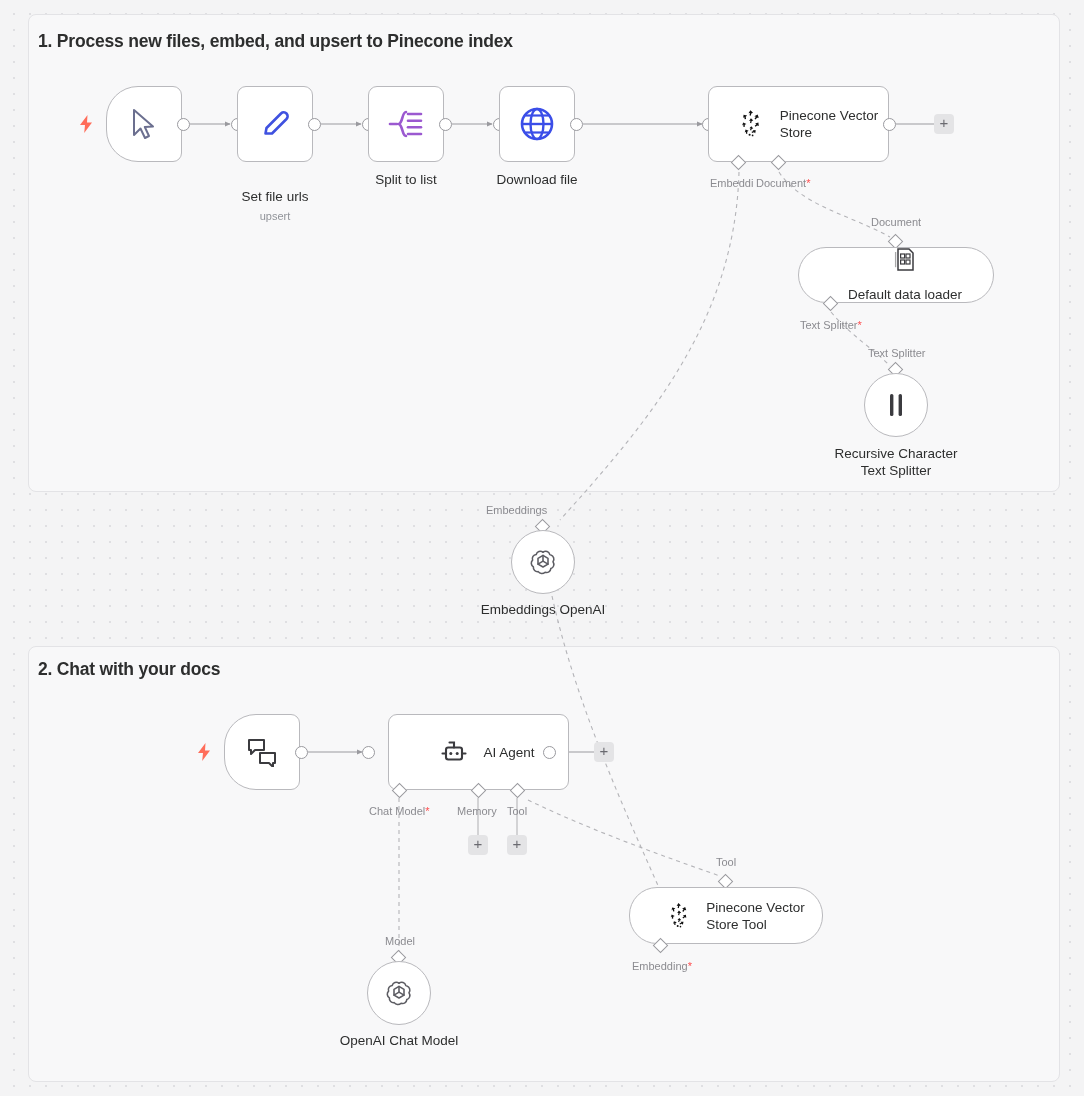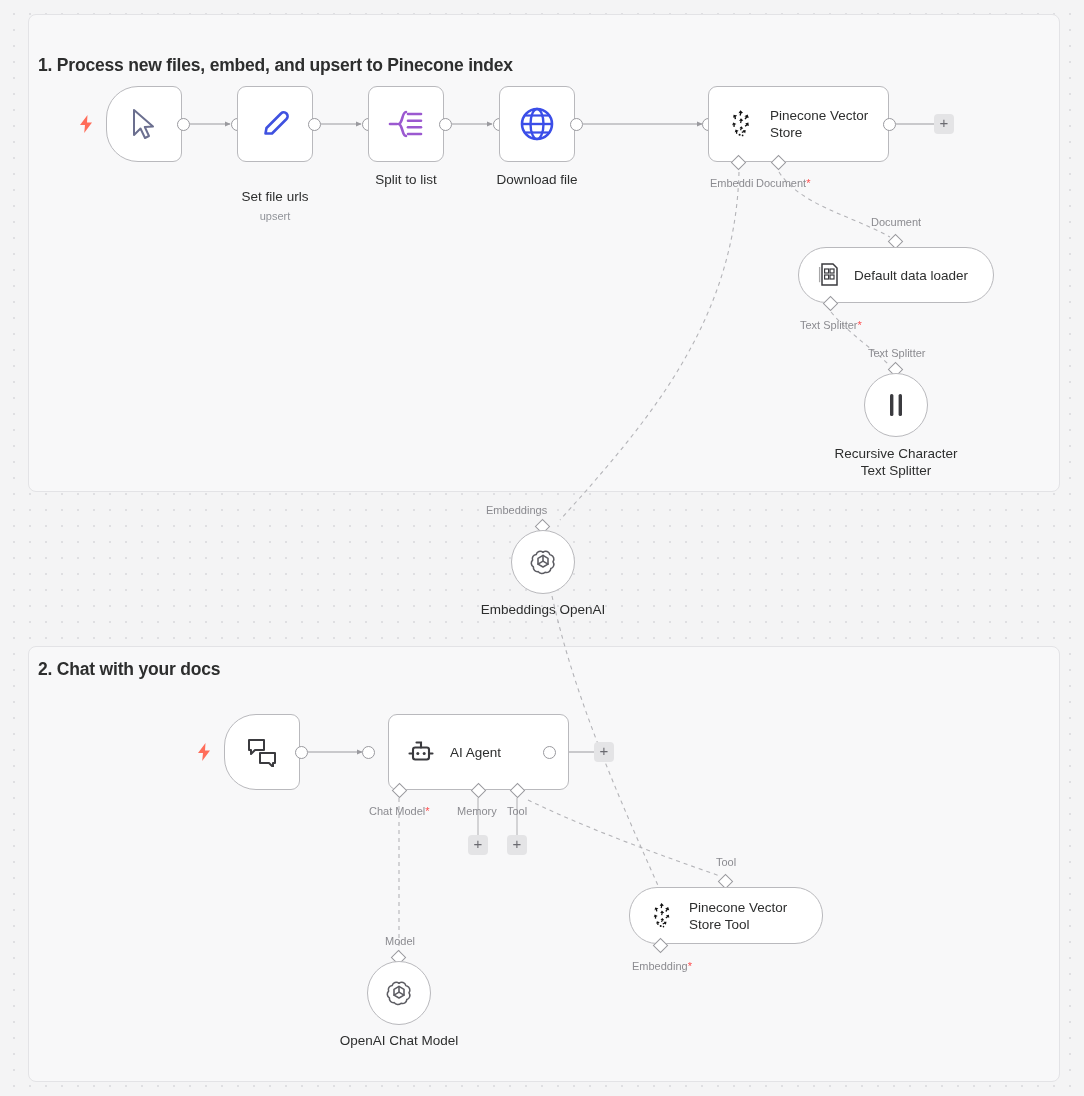--- a/index.html
+++ b/index.html
@@ -46,20 +46,21 @@
   }
 
   
   .node {
     position: absolute;
     box-sizing: border-box;
     background: #ffffff;
     border: 1px solid #b9b9bd;
     display: flex;
     align-items: center;
+    justify-content: center;
   }
   .node.square {
     width: 76px;
     height: 76px;
     border-radius: 9px;
     justify-content: center;
   }
   .node.trigger {
     width: 76px;
     height: 76px;
@@ -162,21 +163,21 @@
   .icon-svg { display: block; }
 </style>
 </head>
 <body>
 
 <div id="canvas">
 
   <div class="group-panel" style="left:28px; top:14px; width:1032px; height:478px;"></div>
   <div class="group-panel" style="left:28px; top:646px; width:1032px; height:436px;"></div>
 
-  <div class="group-title" style="left:38px; top:31px;margin-top:24px;">1. Process new files, embed, and upsert to Pinecone index</div>
+  <div class="group-title" style="left:38px; top:31px;">1. Process new files, embed, and upsert to Pinecone index</div>
   <div class="group-title" style="left:38px; top:659px;">2. Chat with your docs</div>
 
   <svg id="wires" viewBox="0 0 1084 1096" xmlns="http://www.w3.org/2000/svg">
     <defs>
       <marker id="arrow" viewBox="0 0 10 10" refX="8" refY="5" markerWidth="6" markerHeight="6" orient="auto-start-reverse">
         <path d="M 0 1 L 9 5 L 0 9 z" fill="#9a9a9f"></path>
       </marker>
     </defs>
 
     <line x1="190" y1="124" x2="230" y2="124" stroke="#9a9a9f" stroke-width="1.1" marker-end="url(#arrow)"></line>
@@ -296,21 +297,21 @@
     <span>Embeddi</span>
   </div>
   <div class="wire-label" style="left:756px; top:177px;">
     <span>Document</span><span class="req">*</span>
   </div>
 
   <div class="wire-label" style="left:871px; top:216px;">
     <span>Document</span>
   </div>
   <div class="diamond" style="left:890px; top:236px;"></div>
-  <div class="node pill" style="left:798px; top:247px; width:196px;">
+  <div class="node pill" style="left:798px; top:247px; width:196px;flex-direction:column;">
     <span>
       <svg class="icon-svg" width="24" height="26" viewBox="0 0 24 26">
         <path d="M5 2 L16 2 L20 6 L20 23 L5 23 Z" fill="none" stroke="#3b3b3f" stroke-width="1.5"></path>
         <path d="M2.6 5 L2.6 20.2" fill="none" stroke="#3b3b3f" stroke-width="1.3" opacity="0.45"></path>
         <rect x="7.6" y="7" width="4" height="4" fill="none" stroke="#3b3b3f" stroke-width="1.2"></rect>
         <rect x="13" y="7" width="4" height="4" fill="none" stroke="#3b3b3f" stroke-width="1.2"></rect>
         <rect x="7.6" y="13" width="4" height="4" fill="none" stroke="#3b3b3f" stroke-width="1.2"></rect>
         <rect x="13" y="13" width="4" height="4" fill="none" stroke="#3b3b3f" stroke-width="1.2"></rect>
       </svg>
     </span>

